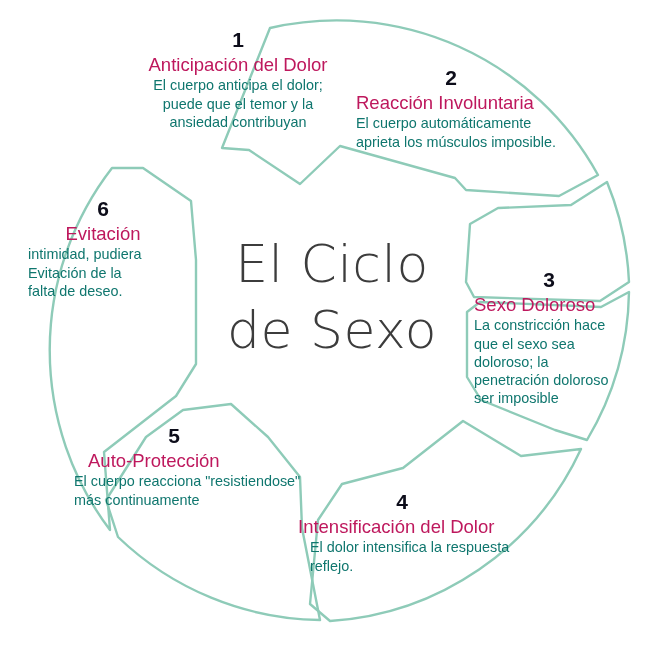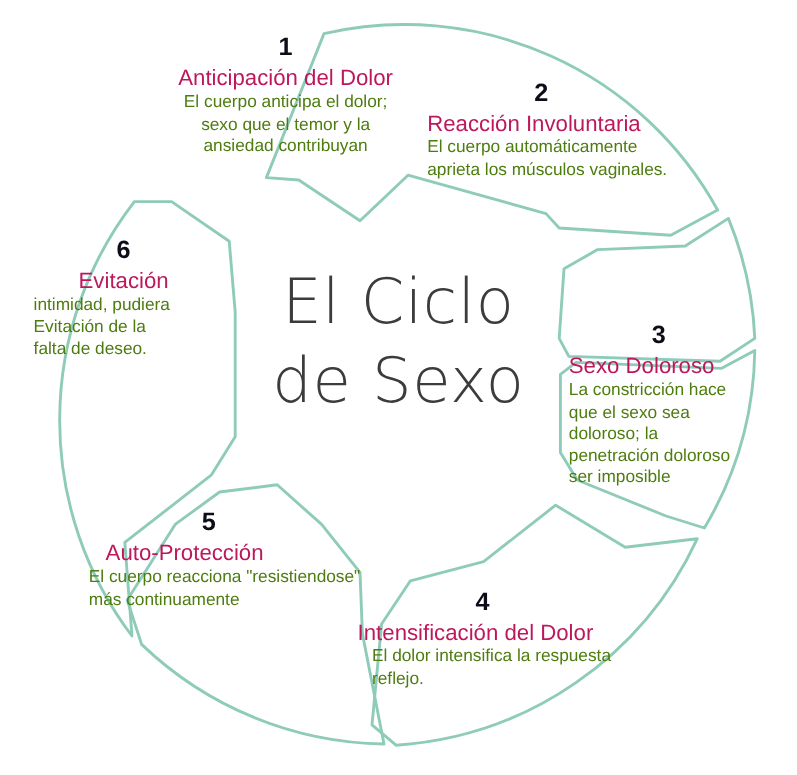--- a/index.html
+++ b/index.html
@@ -31,21 +31,21 @@
     stroke: #8ecbb8;
     stroke-width: 2.4;
     stroke-linejoin: round;
     stroke-linecap: round;
   }
 
   
   .center-title {
     position: absolute;
     left: 182px;
-    top: 220px;
+    top: 232px;
     width: 300px;
     text-align: center;
     color: #3c3c3c;
     font-family: "DejaVu Sans", sans-serif;
     font-weight: 300;
     font-size: 52px;
     line-height: 1.26;
     letter-spacing: 0.5px;
   }
   .center-title .t-line { display: block; }
@@ -69,21 +69,21 @@
     font-size: 18.5px;
     color: #be185d;
     line-height: 1.15;
     margin-bottom: 1px;
     white-space: nowrap;
   }
   .seg .body {
     font-family: "Liberation Sans", sans-serif;
     font-weight: 400;
     font-size: 14.4px;
-    color: #4d7c0f;
+    color: #0f766e;
     line-height: 1.27;
   }
   .seg .body .b-line { display: block; }
 
   
   #seg-1 { left: 118px;  top: 28px;  width: 240px; text-align: center; }
   #seg-1 .num { text-align: center; }
   #seg-1 .title { text-align: center; }
   #seg-1 .body { text-align: center; }
 
@@ -181,31 +181,31 @@
   <div class="center-title">
     <span class="t-line">El Ciclo</span>
     <span class="t-line">de Sexo</span>
   </div>
 
   <div class="seg" id="seg-1">
     <div class="num">1</div>
     <div class="title">Anticipación del Dolor</div>
     <div class="body">
       <span class="b-line">El cuerpo anticipa el dolor;</span>
-      <span class="b-line">sexo  que el temor y la</span>
+      <span class="b-line">puede  que el temor y la</span>
       <span class="b-line">ansiedad contribuyan</span>
     </div>
   </div>
 
   <div class="seg" id="seg-2">
     <div class="num">2</div>
     <div class="title">Reacción Involuntaria</div>
     <div class="body">
       <span class="b-line">El cuerpo automáticamente</span>
-      <span class="b-line">aprieta los músculos vaginales.</span>
+      <span class="b-line">aprieta los músculos imposible.</span>
     </div>
   </div>
 
   <div class="seg" id="seg-3">
     <div class="num">3</div>
     <div class="title">Sexo Doloroso</div>
     <div class="body">
       <span class="b-line">La constricción hace</span>
       <span class="b-line">que el sexo sea</span>
       <span class="b-line">doloroso; la</span>

